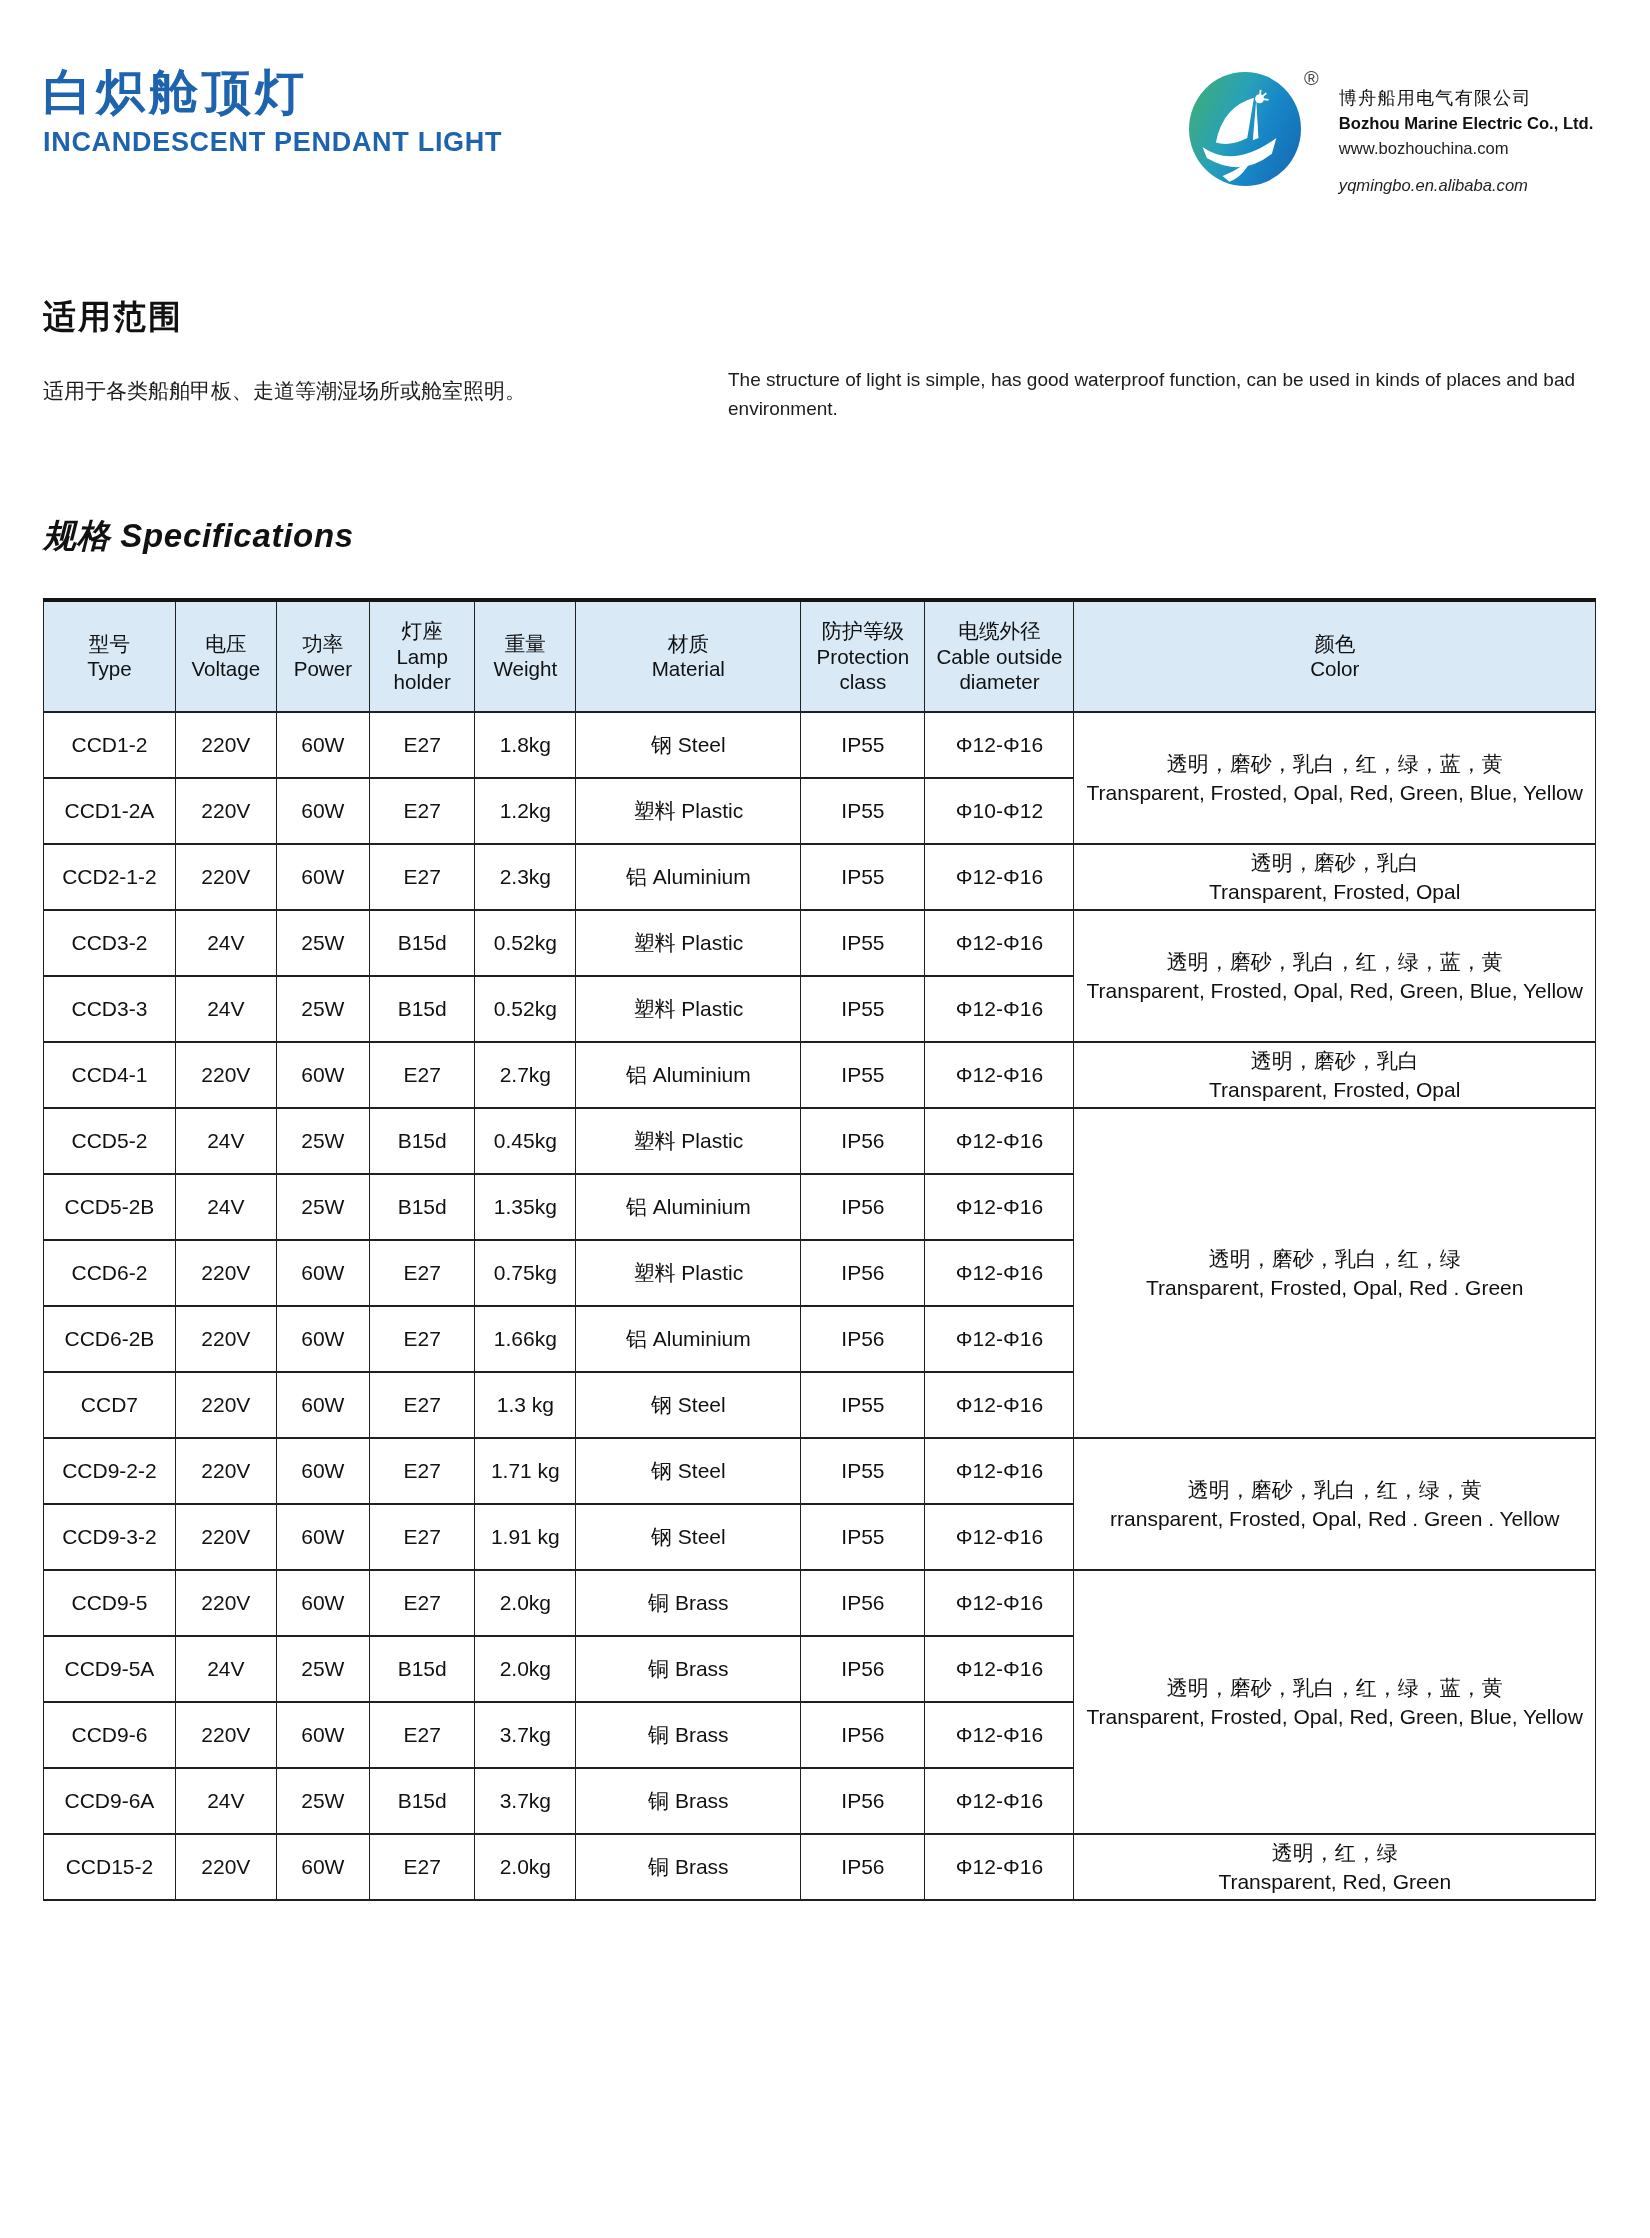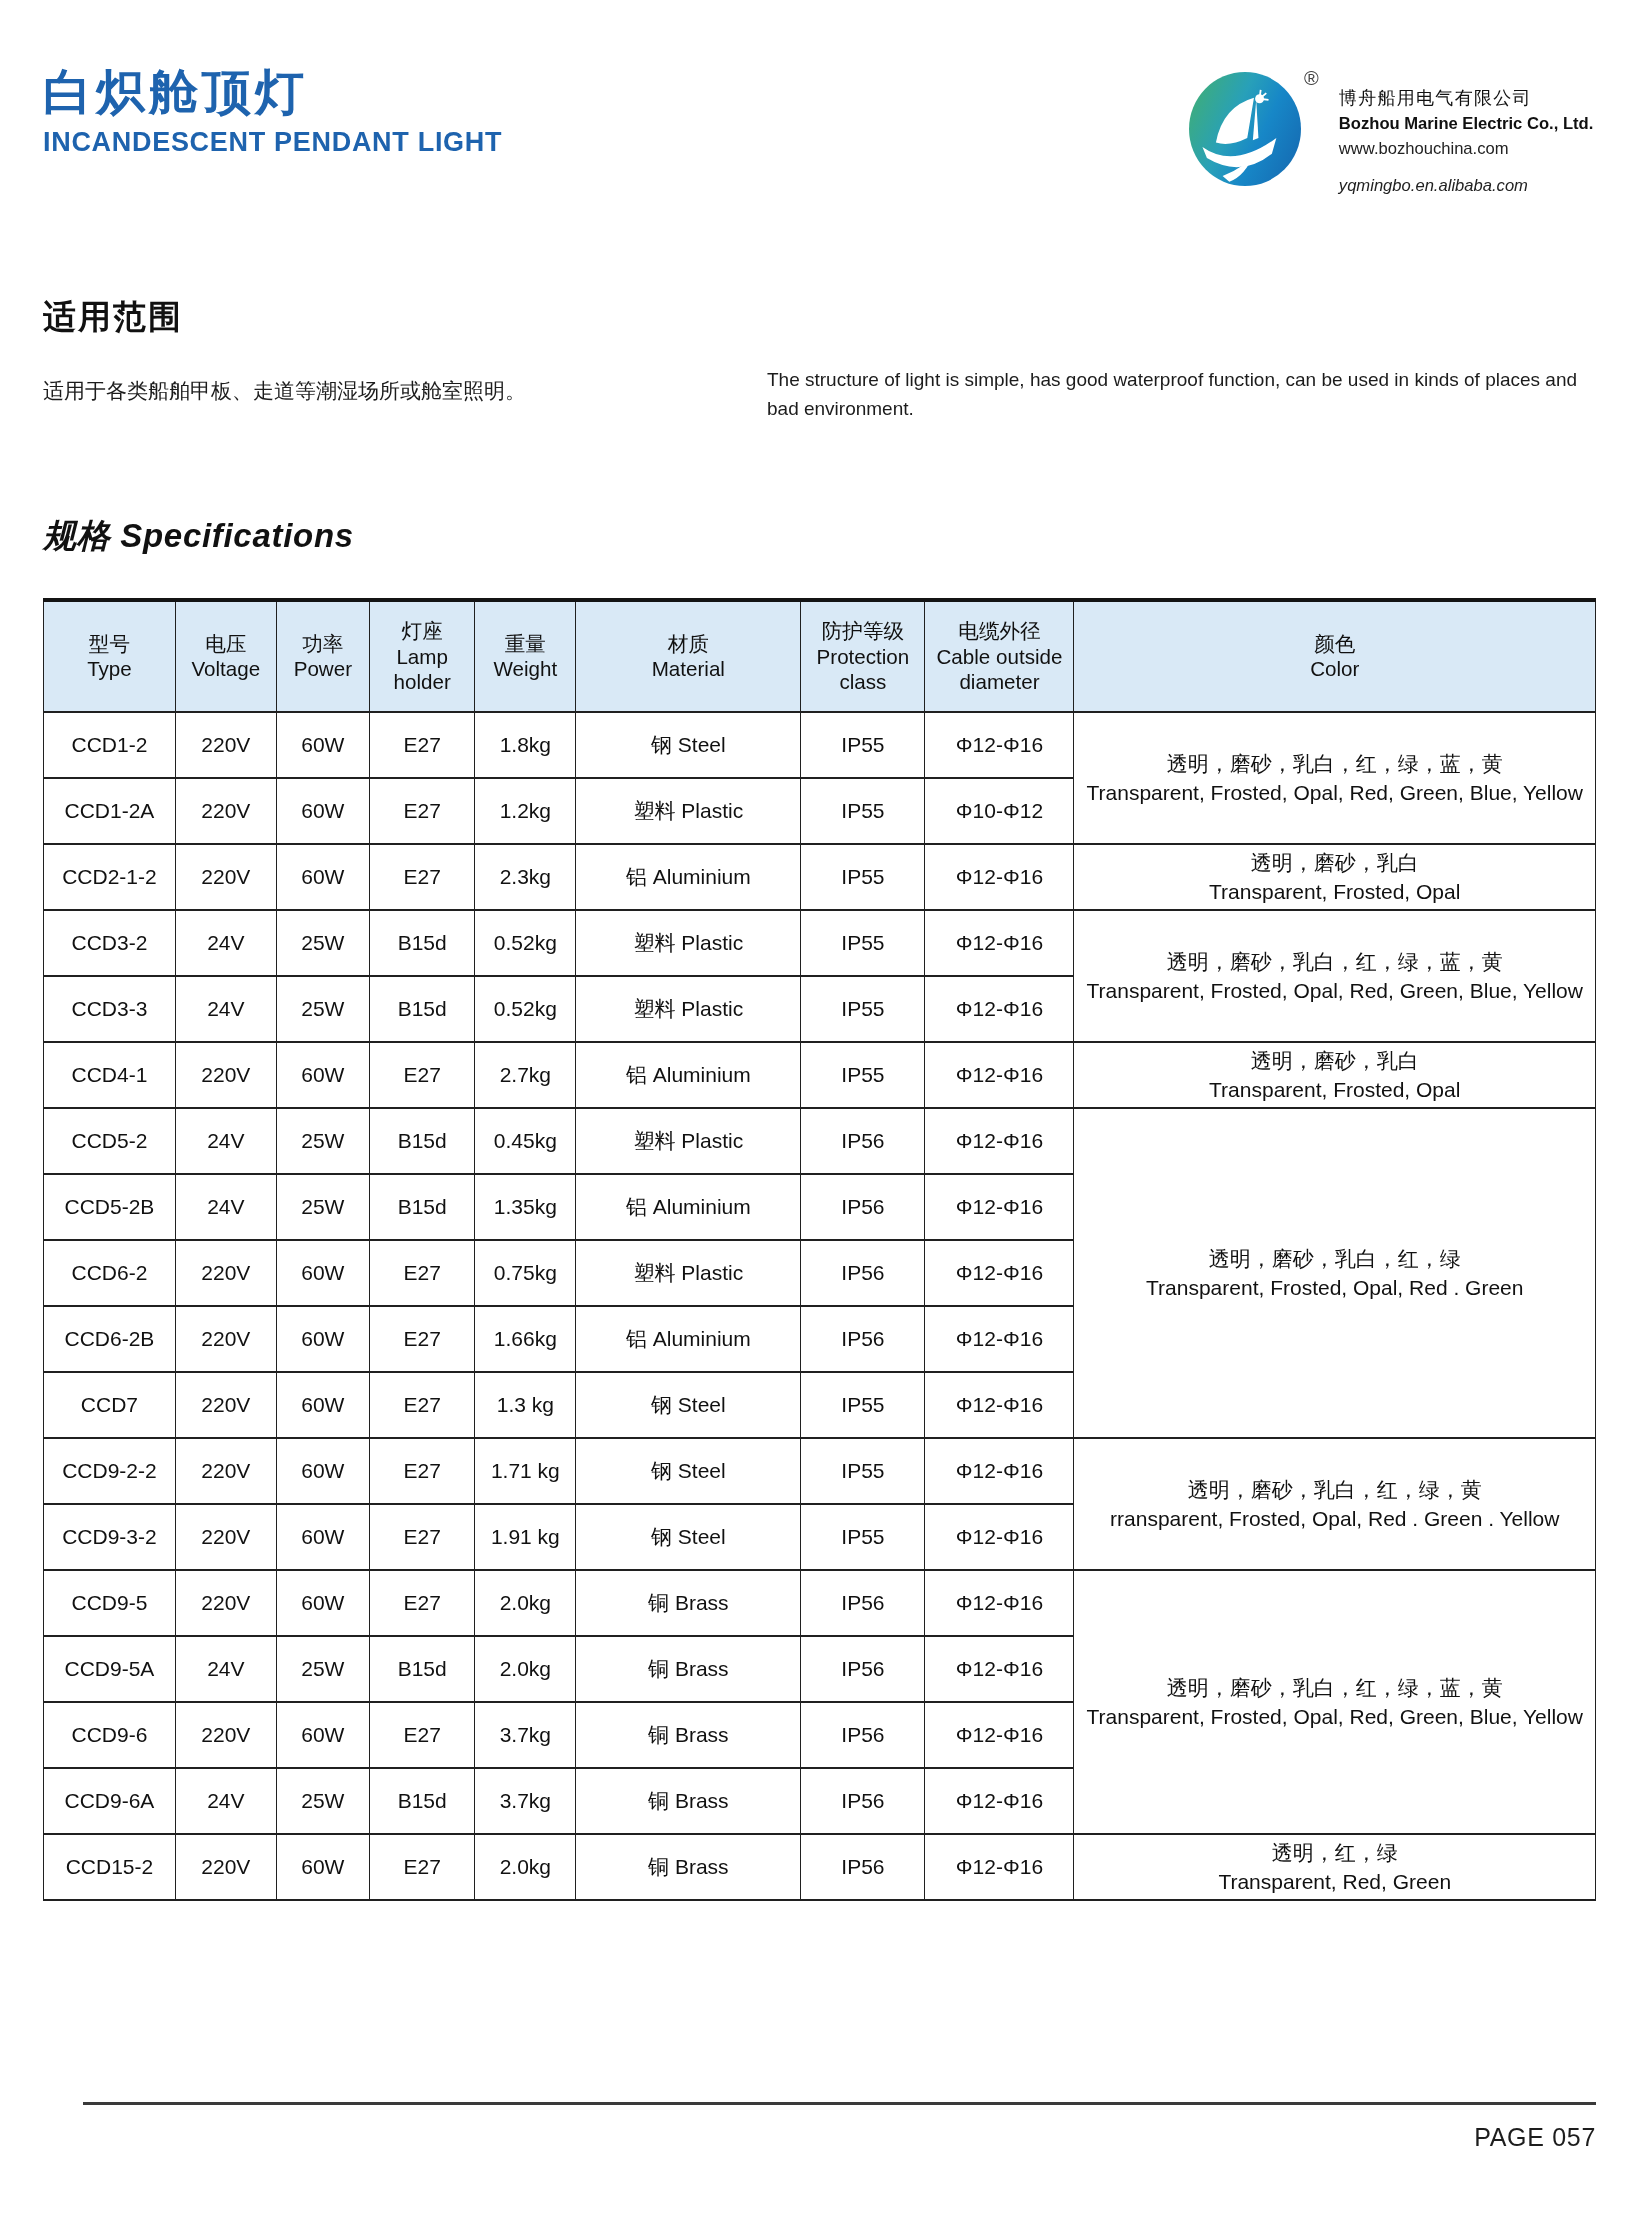--- a/index.html
+++ b/index.html
@@ -32,21 +32,21 @@
   .reg{position:absolute;right:2.7px;top:0;font-size:20px;color:#444;}
   .brand-text{padding-top:18.6px;}
   .brand-text .cn{font-size:18px;font-weight:normal;color:#111;letter-spacing:1.3px;}
   .brand-text .en{font-size:16.6px;font-weight:bold;color:#111;margin-top:4px;}
   .brand-text .url{font-size:16.6px;color:#222;margin-top:5.3px;line-height:1.15;}
   .brand-text .url + .url{margin-top:18px;font-style:italic;}
   
   .intro{
     display:grid;
     grid-template-columns:665px 1fr;
-    column-gap:59px;
+    column-gap:20px;
     margin-top:100px;
   }
   .intro .cell{min-height:6.7px;}
   .intro .row2{margin-top:70px;}
   .h-cn{font-size:33px;font-weight:600;color:#111;margin:0 0 35px 0;letter-spacing:2px;}
   .h-en{font-size:31px;font-weight:500;color:#111;margin:0 0 22.6px 0;}
   .b-cn{font-size:21px;color:#1c1c1c;line-height:1.5;}
   .b-en{font-size:19px;color:#1c1c1c;line-height:1.55;}
   
   .specs{margin-top:90px;}
@@ -382,19 +382,15 @@
             <td>Φ12-Φ16</td>
             <td class="color-cell" rowspan="1">
               <div>透明，红，绿</div>
               <div>Transparent, Red, Green</div>
             </td>
           </tr>
         </tbody>
     </table>
   </section>
 
-  <footer class="footer">
-    <div class="rule"></div>
-    <div class="page-num">PAGE 057</div>
-  </footer>
 
 </div>
 
 
 </body></html>

